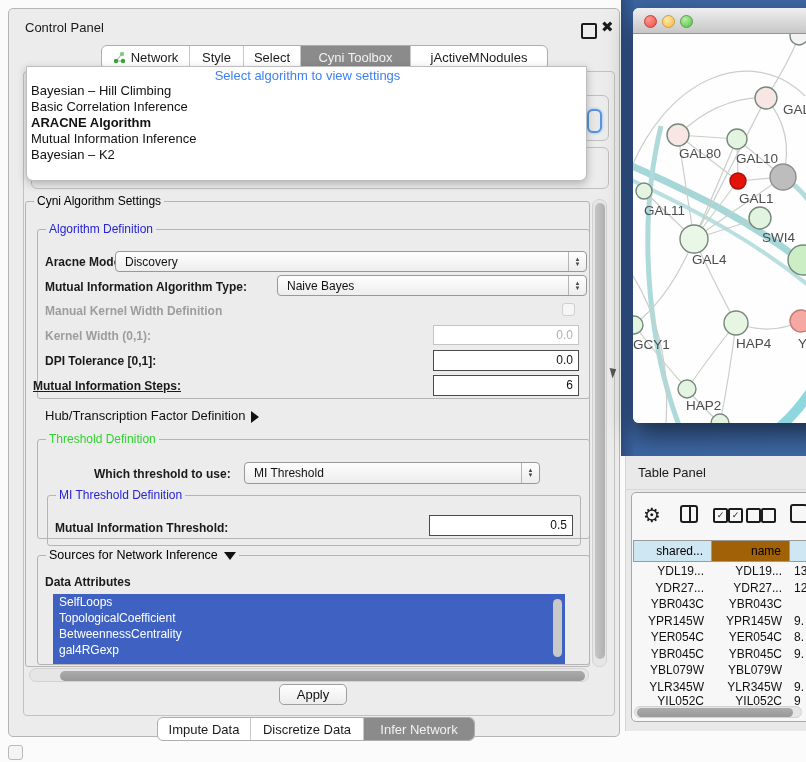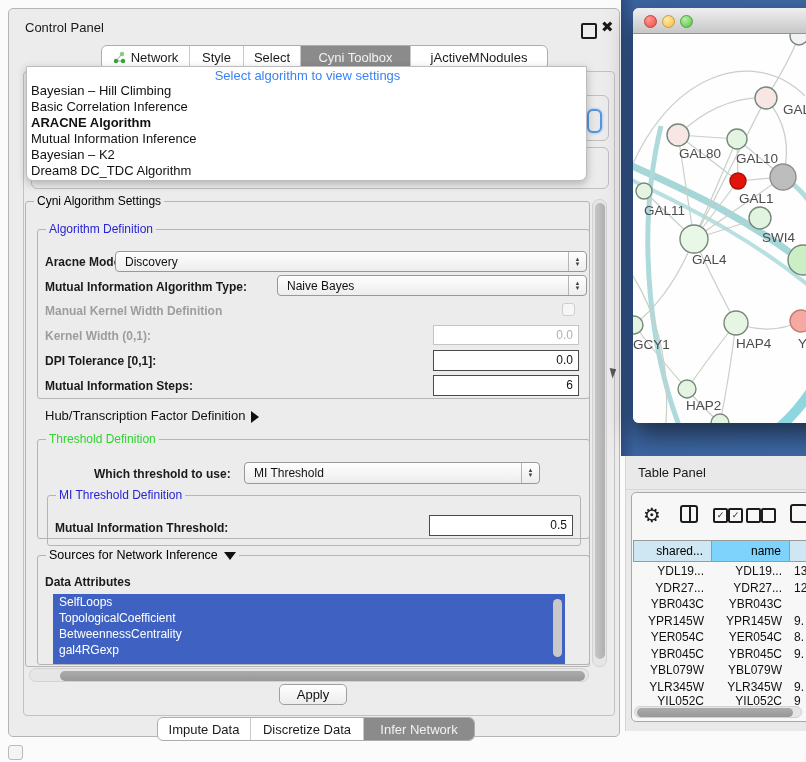--- a/index.html
+++ b/index.html
@@ -89,21 +89,21 @@
   #table-panel-bg{left:625px;top:490px;width:181px;height:241px;background:#e9e9e9;border-left:1px solid #d4d4d4;box-sizing:border-box;}
   #table-container{left:631px;top:492px;width:190px;height:230px;background:#f7f7f7;
     border:1px solid #a8a8a8;border-radius:5px;box-sizing:border-box;}
   .ticon-btn{position:absolute;color:#1c1c1c;}
   .cb{position:absolute;width:11px;height:11px;border:2px solid #1c1c1c;border-radius:2px;
     font-size:9px;line-height:10px;text-align:center;color:#1c1c1c;box-sizing:content-box;}
   #tbl-header{left:633px;top:540px;height:22px;display:flex;font-size:12px;}
   .th{border-right:1px solid #9a9a9a;border-top:1px solid #9a9a9a;border-bottom:1px solid #9a9a9a;
     box-sizing:border-box;display:flex;align-items:center;justify-content:flex-end;padding-right:8px;}
   .th.hl{background:#cfe6f3;}
-  .th.plain{background:#7dd3fc;}
+  .th.plain{background:#a16207;}
   .trow{position:absolute;left:633px;height:16.5px;display:flex;font-size:12px;color:#111;}
   .td{box-sizing:border-box;display:flex;align-items:center;justify-content:flex-end;padding-right:8px;}
   .td.left{justify-content:flex-start;padding-left:4px;}
   #tbl-hscroll{left:634px;top:706px;width:168px;height:12px;}
   
   #mouse-cursor{left:611px;top:367px;width:0;height:0;border-left:6px solid #333;
     border-top:3px solid transparent;border-bottom:8px solid transparent;transform:rotate(-15deg);opacity:.8;}
   #mini-panel-btn{left:8px;top:745px;width:15px;height:15px;border:1px solid #b9b9b9;background:#f4f4f4;border-radius:3px;box-sizing:border-box;}
 </style>
 </head>
@@ -151,21 +151,20 @@
     <div class="abs hidden-box" style="left:22px;top:138px;width:578px;height:42px;"></div>
     <div class="abs" id="focus-combo-btn"></div>
 
     <div class="abs" id="algo-popup">
       <div class="abs" id="popup-placeholder">Select algorithm to view settings</div>
       <div class="abs popup-item" style="top:16px">Bayesian – Hill Climbing</div>
       <div class="abs popup-item" style="top:32px">Basic Correlation Inference</div>
       <div class="abs popup-item bold" style="top:48px">ARACNE Algorithm</div>
       <div class="abs popup-item" style="top:64px">Mutual Information Inference</div>
       <div class="abs popup-item" style="top:80px">Bayesian – K2</div>
-      <div class="abs popup-item" style="top:96px">Dream8 DC_TDC Algorithm</div>
     </div>
 
     <div class="abs grp" style="left:16px;top:192px;width:565px;height:466px;">
       <span class="legend">Cyni Algorithm Settings</span>
     </div>
 
     <div class="abs grp" style="left:28px;top:220px;width:553px;height:170px;">
       <span class="legend blue">Algorithm Definition</span>
     </div>
     <span class="abs blabel" style="left:36px;top:246px;">Aracne Mode:</span>
@@ -183,21 +182,21 @@
           <span>▲</span>
           <span>▼</span>
         </span>
     </div>
     <span class="abs glabel" style="left:36px;top:295px;">Manual Kernel Width Definition</span>
     <div class="abs" id="mkw-checkbox" style="left:553px;top:294px;"></div>
     <span class="abs glabel" style="left:36px;top:320px;">Kernel Width (0,1):</span>
     <div class="abs field lite" style="left:424px;top:316px;width:146px;height:20px;">0.0</div>
     <span class="abs blabel" style="left:36px;top:345px;">DPI Tolerance [0,1]:</span>
     <div class="abs field dark" style="left:424px;top:341px;width:146px;height:21px;">0.0</div>
-    <span class="abs blabel" style="left:36px;top:370px;">Mutual Information Steps:</span>
+    <span class="abs blabel" style="left:24px;top:370px;text-decoration:underline;">Mutual Information Steps:</span>
     <div class="abs field dark" style="left:424px;top:366px;width:146px;height:21px;">6</div>
 
     <span class="abs" style="left:36px;top:399px;font-size:13px;color:#111;">
       <span>Hub/Transcription Factor Definition</span><span class="arrow-right"></span>
     </span>
 
     <div class="abs grp" style="left:28px;top:430px;width:553px;height:100px;">
       <span class="legend green">Threshold Definition</span>
     </div>
     <span class="abs blabel" style="left:85px;top:458px;">Which threshold to use:</span>

